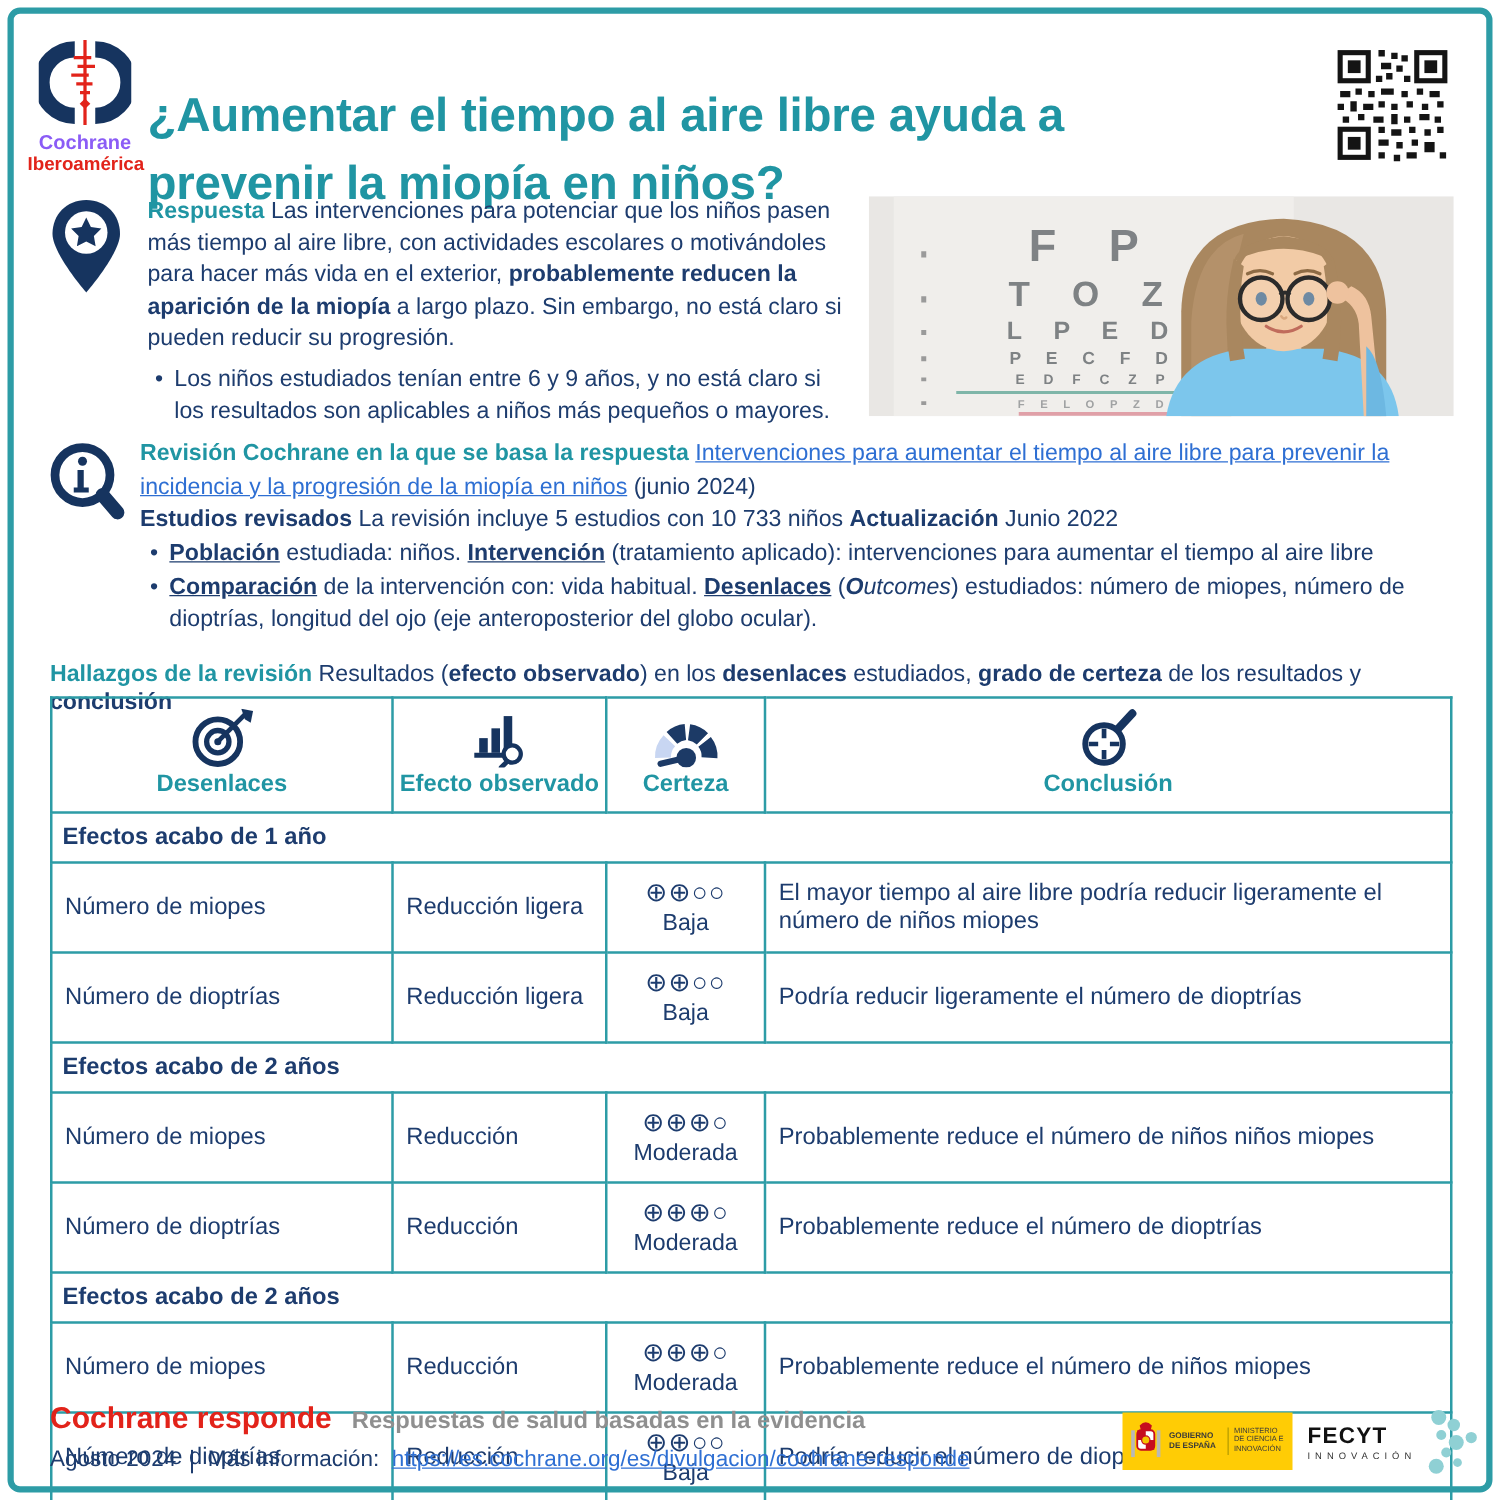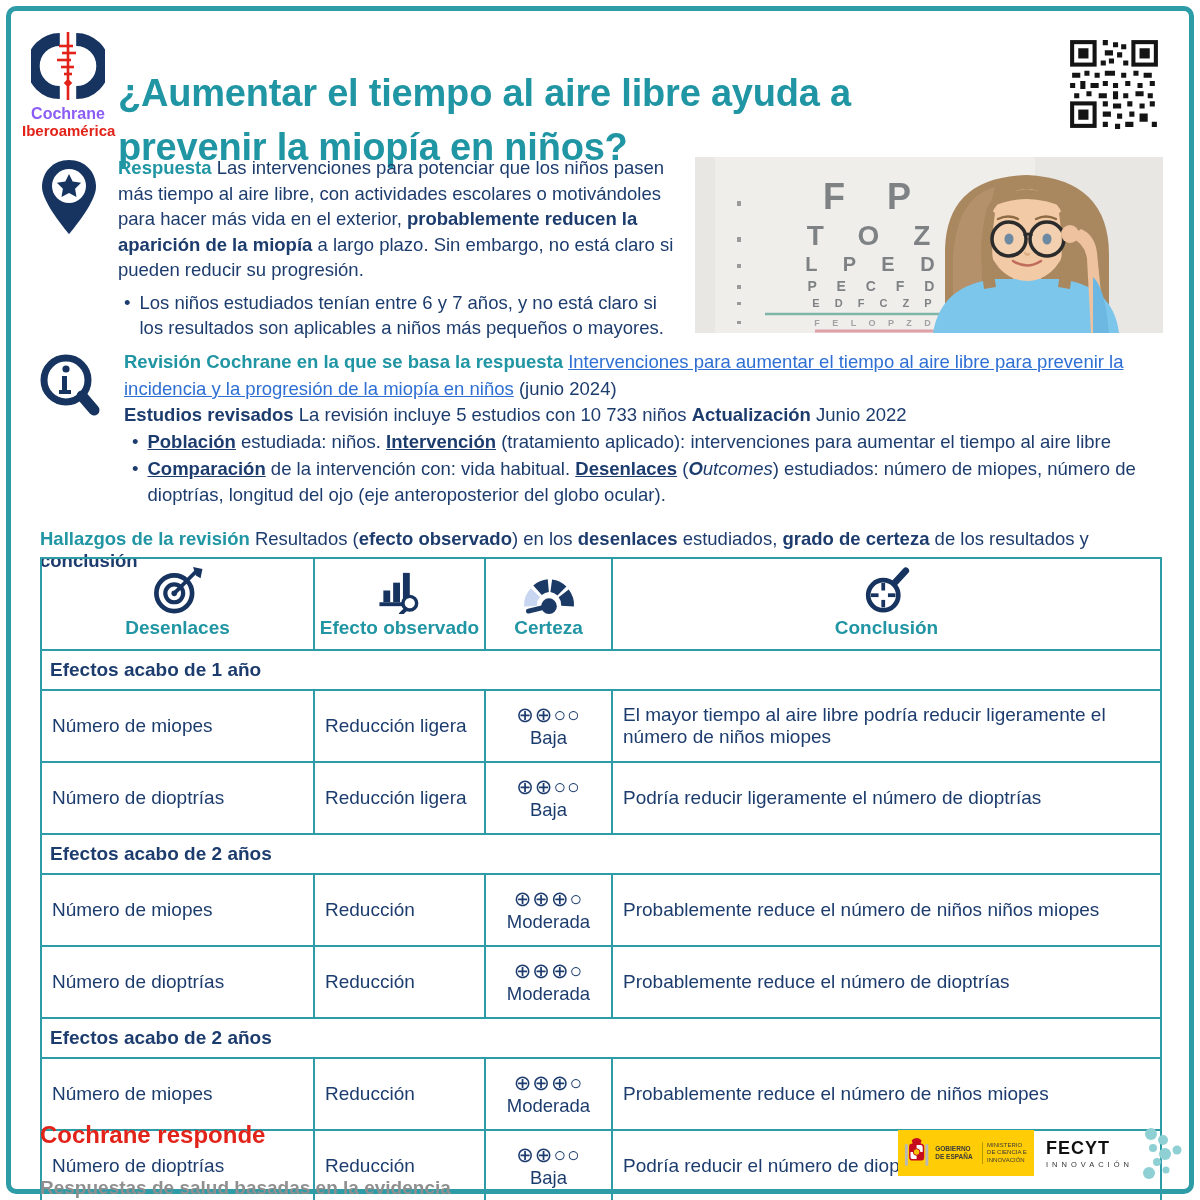--- a/index.html
+++ b/index.html
@@ -20,21 +20,21 @@
   .resp-text{position:absolute;left:118px;top:155px;width:566px;font-size:18.5px;line-height:1.38;}
   .teal-label{color:#2095a3;font-weight:bold;}
   b{font-weight:bold;}
   .bullet-row{display:flex;margin-top:7px;}
   .bullet-dot{margin:0 9px 0 6px;}
 
   .photo{position:absolute;left:695px;top:157px;width:468px;height:176px;}
 
   
   .info-icon{position:absolute;left:38px;top:352px;}
-  .rev-text{position:absolute;left:124px;top:349px;width:1052px;font-size:18.5px;line-height:1.44;}
+  .rev-text{position:absolute;left:112px;top:349px;width:1052px;font-size:18.5px;line-height:1.44;}
   a.link{color:#2e6fd3;text-decoration:underline;}
   .pico-term{font-weight:bold;text-decoration:underline;}
   .pico-bullets{margin:0;padding:0;list-style:none;}
   .pico-bullets li{display:flex;}
   .pico-bullets .bullet-dot{margin:0 9px 0 8px;}
   .it{font-style:italic;}
 
   .hallazgos{position:absolute;left:40px;top:528px;width:1140px;font-size:18.5px;}
 
   
@@ -46,21 +46,21 @@
   .th-inner{display:flex;flex-direction:column;align-items:center;justify-content:flex-end;gap:3px;height:72px;}
   .th-label{color:#2095a3;font-weight:bold;font-size:19px;}
   tr.section td{height:34px;font-weight:bold;padding:2px 8px;}
   tr.data td{height:58px;vertical-align:middle;padding:6px 10px;}
   td.cert{text-align:center;padding:4px 2px;}
   .cert-sym{font-size:21px;letter-spacing:1px;line-height:1.1;}
   .cert-lab{font-size:18.5px;}
 
   
   .footer{position:absolute;left:40px;top:1121px;width:840px;}
-  .f-line1{display:flex;align-items:baseline;gap:28px;flex-direction:column;}
+  .f-line1{display:flex;align-items:baseline;gap:16px;}
   .f-brand{color:#e2231a;font-weight:bold;font-size:24px;}
   .f-tag{color:#8f8f8f;font-weight:bold;font-size:19px;}
   .f-line2{margin-top:8px;font-size:18px;display:flex;align-items:flex-start;gap:10px;}
   .f-sep{color:#1d3c6e;font-size:20px;}
   .gov-logo{position:absolute;left:898px;top:1130px;width:136px;height:46px;background:#ffcc05;
             display:flex;align-items:center;gap:4px;padding:2px 4px;box-sizing:border-box;}
   .gov-text{font-size:6.5px;font-weight:bold;color:#3a3a3a;line-height:1.25;width:44px;}
   .gov-min{font-size:6px;color:#3a3a3a;line-height:1.25;width:44px;border-left:1px solid #b59b00;padding-left:4px;}
   .fecyt{position:absolute;left:1046px;top:1128px;display:flex;align-items:center;gap:6px;}
   .fecyt-txt .f1{font-size:18px;font-weight:bold;color:#111;letter-spacing:1px;line-height:1;}
@@ -118,21 +118,21 @@
 
   <svg class="resp-icon" width="66" height="86" viewBox="0 0 66 86">
     <path d="M33 4 C17 4 6 16 6 31 c0 16 27 47 27 47 s27 -31 27 -47 C60 16 49 4 33 4 z" fill="#16345f"></path>
     <circle cx="33" cy="30" r="17" fill="#fff"></circle>
     <path d="M33 18 l3.7 7.6 8.4 1.2 -6 5.9 1.4 8.3 -7.5 -3.9 -7.5 3.9 1.4 -8.3 -6 -5.9 8.4 -1.2 z" fill="#16345f"></path>
   </svg>
   <div class="resp-text">
     <p style="margin:0;"><span class="teal-label">Respuesta</span><span> Las intervenciones para potenciar que los niños pasen más tiempo al aire libre, con actividades escolares o motivándoles para hacer más vida en el exterior, </span><b>probablemente reducen la aparición de la miopía</b><span> a largo plazo. Sin embargo, no está claro si pueden reducir su progresión.</span></p>
     <div class="bullet-row">
       <span class="bullet-dot">•</span>
-      <span>Los niños estudiados tenían entre 6 y 7 años, y no está claro si los resultados son aplicables a niños más pequeños o mayores.</span>
+      <span>Los niños estudiados tenían entre 6 y 9 años, y no está claro si los resultados son aplicables a niños más pequeños o mayores.</span>
     </div>
   </div>
 
   <svg class="photo" viewBox="0 0 468 176">
     <rect width="468" height="176" fill="#e9e7e4"></rect>
     <rect x="20" y="0" width="320" height="176" fill="#f0eeeb"></rect>
     <g fill="#5f6468" opacity="0.78" font-family="Liberation Sans, sans-serif" font-weight="bold" text-anchor="middle">
       <text x="180" y="52" font-size="36" letter-spacing="16">F P</text>
       <text x="180" y="88" font-size="28" letter-spacing="13">T O Z</text>
       <text x="180" y="114" font-size="20" letter-spacing="10">L P E D</text>

